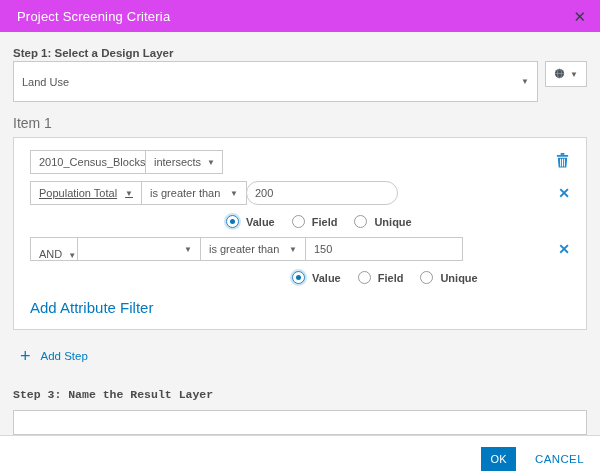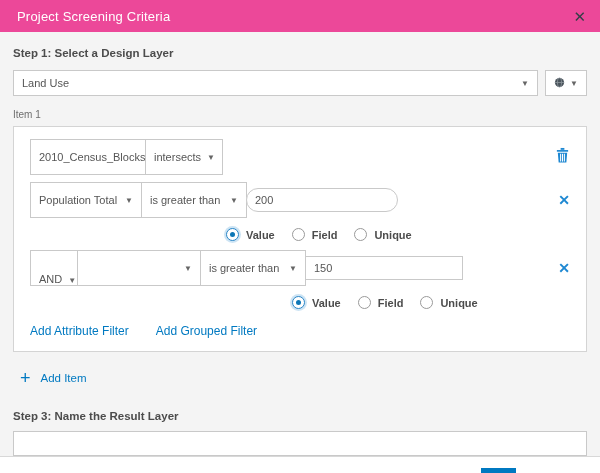--- a/index.html
+++ b/index.html
@@ -6,69 +6,69 @@
   html,body { width:600px; height:473px; }
   body {
     font-family: "Liberation Sans", sans-serif;
     background:#f4f4f4;
     color:#4c4c4c;
     overflow:hidden;
   }
   .dialog { width:600px; height:473px; display:flex; flex-direction:column; background:#f4f4f4; }
 
   
-  .header { height:32px; background:#ec4899; display:flex; align-items:center; padding:0 14px 0 17px; flex:0 0 auto; }
+  .header { height:32px; background:#d946ef; display:flex; align-items:center; padding:0 14px 0 17px; flex:0 0 auto; }
   .header .title { color:#ffffff; font-size:13px; letter-spacing:.2px; }
   .header .close { margin-left:auto; color:#333f47; font-size:15px; line-height:1; cursor:pointer; }
 
   
   .content { flex:1 1 auto; padding:0 13px; }
   .step-label { font-weight:bold; color:#4c4c4c; font-size:11.5px; }
-  .lbl-step1 { margin:15px 0 11px; }
+  .lbl-step1 { margin:15px 0 2px; }
   .lbl-step2 { margin:20px 0 0; }
-  .lbl-step3 { margin:23px 0 9px; }
+  .lbl-step3 { margin:23px 0 9px;font-family:Liberation Mono, monospace; }
 
   .select, .textbox {
-    background:#fff; border:1px solid #c9c9c9; height:26px;
+    background:#fff; border:1px solid #c9c9c9; height:41px;
     display:flex; align-items:center; padding:0 8px;
     font-size:11px; color:#555; cursor:pointer;
   }
   .select .chev { margin-left:auto; color:#666; font-size:8px; padding-left:6px; }
 
   .step1-row { display:flex; gap:7px; }
   .layer-select { flex:1 1 auto; }
   .layer-btn { width:42px; background:#fff; border:1px solid #c9c9c9; height:26px; display:flex; align-items:center; justify-content:center; gap:5px; cursor:pointer; }
   .layer-btn .chev { color:#666; font-size:8px; }
 
-  .item-label { color:#6e6e6e; font-size:10px; margin:13px 0 6px; }
+  .item-label { color:#6e6e6e; font-size:14px; margin:13px 0 6px; }
 
   .panel { background:#fff; border:1px solid #d4d4d4; padding:12px 16px 13px; }
   .crow { display:flex; align-items:center; margin-bottom:7px; }
-  .crow .sel { height:36px; }
+  .crow .sel { height:24px; }
   .crow .sel + .sel, .crow .sel + .tin { margin-left:-1px; }
   .tin { height:24px; border:1px solid #c9c9c9; background:#fff; padding:0 8px; font-size:11px; color:#555; font-family:"Liberation Sans",sans-serif; }
 
   .w-blocks { width:116px; } .w-intersects { width:78px;align-items:center; }
-  .w-field1 { width:112px; } .w-op { width:106px; } .w-val1 { width:152px;border-radius:12px; }
+  .w-field1 { width:112px;text-decoration:underline; } .w-op { width:106px; } .w-val1 { width:152px;border-radius:12px; }
   .w-and { width:48px;align-items:flex-end; } .w-field2 { width:124px; } .w-val2 { width:158px; }
 
   .row-icon { margin-left:auto; display:flex; align-items:center; cursor:pointer; }
   .xicon { color:#1e88d2; font-size:14px; font-weight:bold; line-height:1; }
 
   .radio-row { display:flex; align-items:center; margin:10px 0 9px; }
   .radio-row.g1 { margin-left:196px; }
   .radio-row.g2 { margin-left:262px; }
   .radio-opt { display:flex; align-items:flex-end; margin-right:17px; cursor:pointer; }
   .radio { width:13px; height:13px; border-radius:50%; border:1px solid #9a9a9a; background:#fff; margin-right:7px; position:relative; }
   .radio.selected { border:1px solid #2a86c7; box-shadow:0 0 0 2px #cde4f4; }
   .radio.selected::after { content:""; position:absolute; left:3px; top:3px; width:5px; height:5px; border-radius:50%; background:#0c76b6; }
   .radio-lbl { font-weight:bold; font-size:11px; color:#4c4c4c; }
 
   .links-row { display:flex; gap:27px; margin-top:15px; }
-  .link { color:#0079c1; font-size:12px; cursor:pointer; }
+  .link { color:#0079c1; font-size:15px; cursor:pointer; }
 
   .add-item { margin:17px 0 0 7px; display:flex; align-items:center; cursor:pointer; }
   .plus { color:#0079c1; font-size:18px; font-weight:300; line-height:1; margin-right:10px; }
   .add-item-lbl { color:#0079c1; font-size:11.5px; }
 
   .step3-input { width:100%; height:25px; border:1px solid #c9c9c9; background:#fff; padding:0 8px; font-size:11px; color:#555; font-family:"Liberation Sans",sans-serif; }
 
   
   .footer { flex:0 0 auto; height:47px; background:#ffffff; border-top:1px solid #d8d8d8; display:flex; align-items:center; justify-content:flex-end; gap:19px; padding:0 16px; }
   .ok-btn { background:#0079c1; color:#fff; border:none; font-size:11px; font-family:"Liberation Sans",sans-serif; padding:6px 9px; cursor:pointer; letter-spacing:.3px; }
@@ -192,28 +192,27 @@
           <span class="radio-lbl">Field</span>
         </span>
         <span class="radio-opt">
           <span class="radio"></span>
           <span class="radio-lbl">Unique</span>
         </span>
       </div>
 
       <div class="links-row">
         <span class="link">Add Attribute Filter</span>
-        <span class="link">Add Grouped Filter</span>
       </div>
 
     </div>
 
     <div class="add-item">
       <span class="plus">+</span>
-      <span class="add-item-lbl">Add Item</span>
+      <span class="add-item-lbl">Add Step</span>
     </div>
 
     <div class="step-label lbl-step3">Step 3: Name the Result Layer</div>
     <input class="step3-input" value="" style="">
 
   </div>
 
   <div class="footer">
     <button class="ok-btn">OK</button>
     <span class="cancel-link">CANCEL</span>

